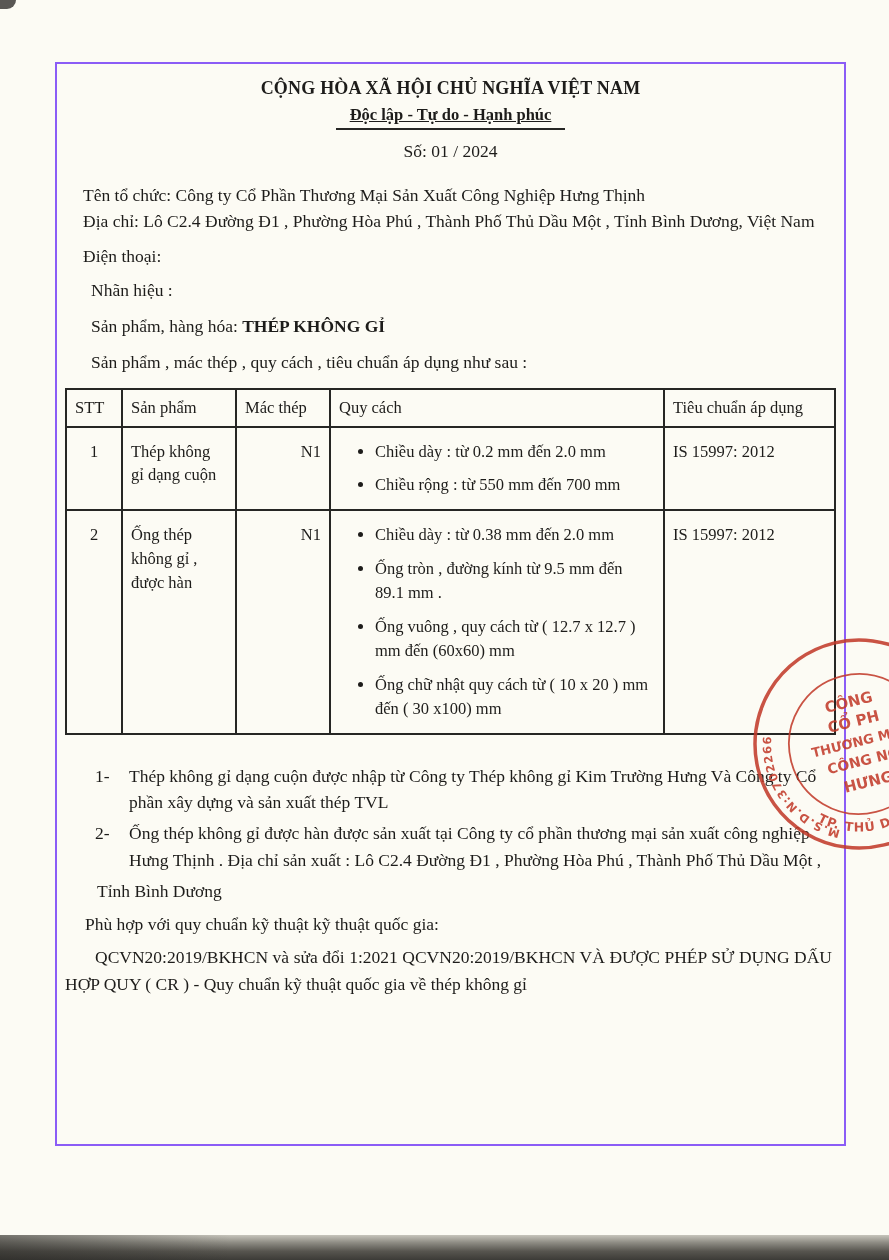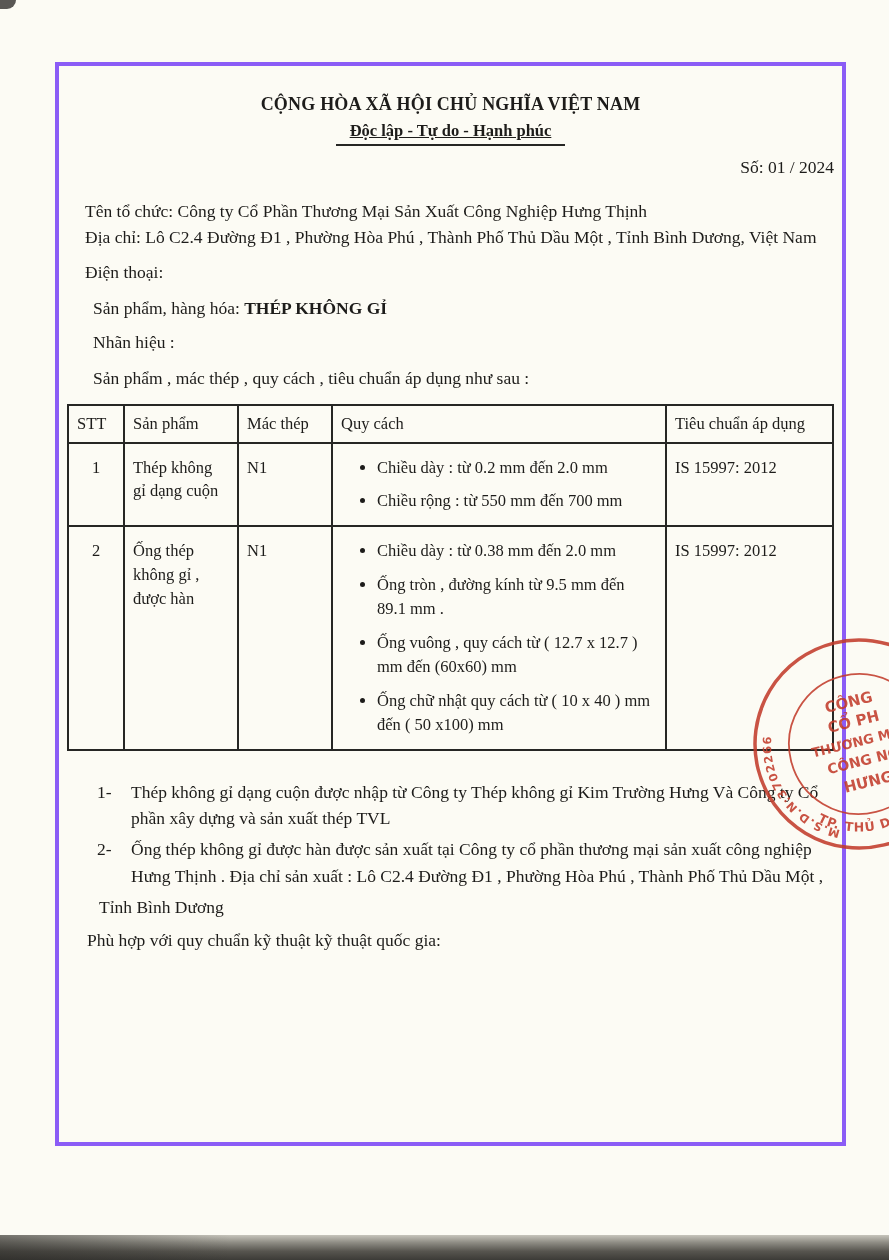--- a/index.html
+++ b/index.html
@@ -20,29 +20,29 @@
     position: absolute; left: 0; top: 0;
     width: 16px; height: 9px;
     background: #2f2e2c;
     border-bottom-right-radius: 10px;
     opacity: .8;
   }
   .doc-border {
     position: absolute;
     left: 55px; top: 62px;
     width: 791px; height: 1084px;
-    border: 4px solid #8b5cf6;
-    padding: 26px 8px;
+    border: 2px solid #8b5cf6;
+    padding: 12px 8px;
     box-sizing: border-box;
   }
   .nat-country { text-align: center; font-weight: bold; font-size: 18px; letter-spacing: .2px; margin: 2px 0 0; }
   .nat-motto { text-align: center; font-weight: bold; font-size: 16.5px; margin: 6px 0 0; }
   .nat-motto span { display: inline-block; border-bottom: 2px solid #262624; padding: 0 14px 3px; text-decoration: underline; }
   .doc-title { text-align: center; font-weight: bold; font-size: 23px; letter-spacing: 1px; margin: 26px 0 0; }
-  .doc-number { text-align: right; font-size: 17.5px; margin: 11px 0 0; }
+  .doc-number { text-align: center; font-size: 17.5px; margin: 11px 0 0; }
   .para { font-size: 17.5px; line-height: 1.5; margin: 0 10px 0 18px; }
   .para.first { margin-top: 20px; }
   .para.indent { margin-left: 26px; }
   .mt8 { margin-top: 8px; }
   .mt10 { margin-top: 10px; }
   .bold { font-weight: bold; }
   table.spec {
     width: 100%;
     border-collapse: collapse;
     table-layout: fixed;
@@ -50,21 +50,21 @@
     font-size: 16.5px;
   }
   table.spec th, table.spec td { border: 2px solid #262624; }
   table.spec th {
     font-weight: normal; text-align: left;
     padding: 8px 8px; height: 36px;
     box-sizing: border-box; vertical-align: middle;
   }
   th.c, td.c { text-align: center; }
   table.spec td { vertical-align: top; padding: 12px 8px; line-height: 1.45; }
-  td.grade { text-align: left; }
+  td.grade { text-align: right; }
   ul.specs { margin: 0; padding: 0 6px 0 36px; }
   ul.specs li { margin: 0 0 10px; line-height: 1.45; font-family: Liberation Serif, serif; }
   ul.specs li:last-child { margin-bottom: 0; }
   .notes { margin: 28px 8px 0 30px; font-size: 17.5px; line-height: 1.5; }
   .note { display: flex; margin-bottom: 5px; }
   .note .marker { flex: 0 0 34px; }
   .note .ntext { flex: 1; }
   .province { margin: 2px 10px 0 32px; font-size: 17.5px; line-height: 1.5; }
   .conformity { margin: 7px 10px 0 20px; font-size: 17.5px; line-height: 1.5; }
   .finalpara {
@@ -101,25 +101,25 @@
     <div class="nat-country">CỘNG HÒA XÃ HỘI CHỦ NGHĨA VIỆT NAM</div>
     <div class="nat-motto">
       <span>Độc lập - Tự do - Hạnh phúc</span>
     </div>
 
     <div class="doc-number">Số: 01 / 2024</div>
 
     <p class="para first">Tên tổ chức: Công ty Cổ Phần Thương Mại Sản Xuất Công Nghiệp Hưng Thịnh</p>
     <p class="para">Địa chỉ: Lô C2.4 Đường Đ1 , Phường Hòa Phú , Thành Phố Thủ Dầu Một , Tỉnh Bình Dương, Việt Nam</p>
     <p class="para mt8">Điện thoại:</p>
+    <p class="para indent mt8">Nhãn hiệu :</p>
     <p class="para indent mt10">
       <span>Sản phẩm, hàng hóa:</span>
       <span class="bold">THÉP KHÔNG GỈ</span>
     </p>
-    <p class="para indent mt8">Nhãn hiệu :</p>
     <p class="para indent mt10">Sản phẩm , mác thép , quy cách , tiêu chuẩn áp dụng như sau :</p>
 
     <table class="spec">
       <colgroup>
         <col style="width:56px">
           <col style="width:114px">
           <col style="width:94px">
           <col style="width:334px">
           <col>
       </colgroup>
@@ -147,41 +147,42 @@
         </tr>
         <tr>
           <td class="c">2</td>
           <td>Ống thép không gỉ , được hàn</td>
           <td class="grade">N1</td>
           <td>
             <ul class="specs">
               <li>Chiều dày : từ 0.38 mm đến 2.0 mm</li>
               <li>Ống tròn , đường kính từ 9.5 mm đến 89.1 mm .</li>
               <li>Ống vuông , quy cách từ ( 12.7 x 12.7 ) mm đến (60x60) mm</li>
-              <li>Ống chữ nhật quy cách từ ( 10 x 40 ) mm đến ( 50 x100) mm</li>
+              <li>Ống chữ nhật quy cách từ ( 10 x 20 ) mm đến ( 30 x100) mm</li>
             </ul>
           </td>
           <td>IS 15997: 2012</td>
         </tr>
       </tbody>
     </table>
 
     <div class="notes">
       <div class="note">
         <span class="marker">1-</span>
         <span class="ntext">Thép không gỉ dạng cuộn được nhập từ Công ty Thép không gỉ Kim Trường Hưng Và Công ty Cổ phần xây dựng và sản xuất thép TVL</span>
       </div>
       <div class="note">
         <span class="marker">2-</span>
         <span class="ntext">Ống thép không gỉ được hàn được sản xuất tại Công ty cổ phần thương mại sản xuất công nghiệp Hưng Thịnh . Địa chỉ sản xuất : Lô C2.4 Đường Đ1 , Phường Hòa Phú , Thành Phố Thủ Dầu Một ,</span>
       </div>
     </div>
 
     <p class="province">Tỉnh Bình Dương</p>
     <p class="conformity">Phù hợp với quy chuẩn kỹ thuật kỹ thuật quốc gia:</p>
+    <p class="finalpara">QCVN20:2019/BKHCN và sửa đổi 1:2021 QCVN20:2019/BKHCN VÀ ĐƯỢC PHÉP SỬ DỤNG DẤU HỢP QUY ( CR ) - Quy chuẩn kỹ thuật quốc gia về thép không gỉ</p>
 
   </div>
 
   <div class="stamp">
     <svg width="252" height="252" viewBox="0 0 252 252">
       <g transform="rotate(-14 126 126)">
         <defs>
           <path id="arcLeft" d="M 126,214 A 88,88 0 0,1 126,38" fill="none"></path>
           <path id="arcBottom" d="M 64,188 A 88,88 0 0,0 188,188" fill="none"></path>
         </defs>

